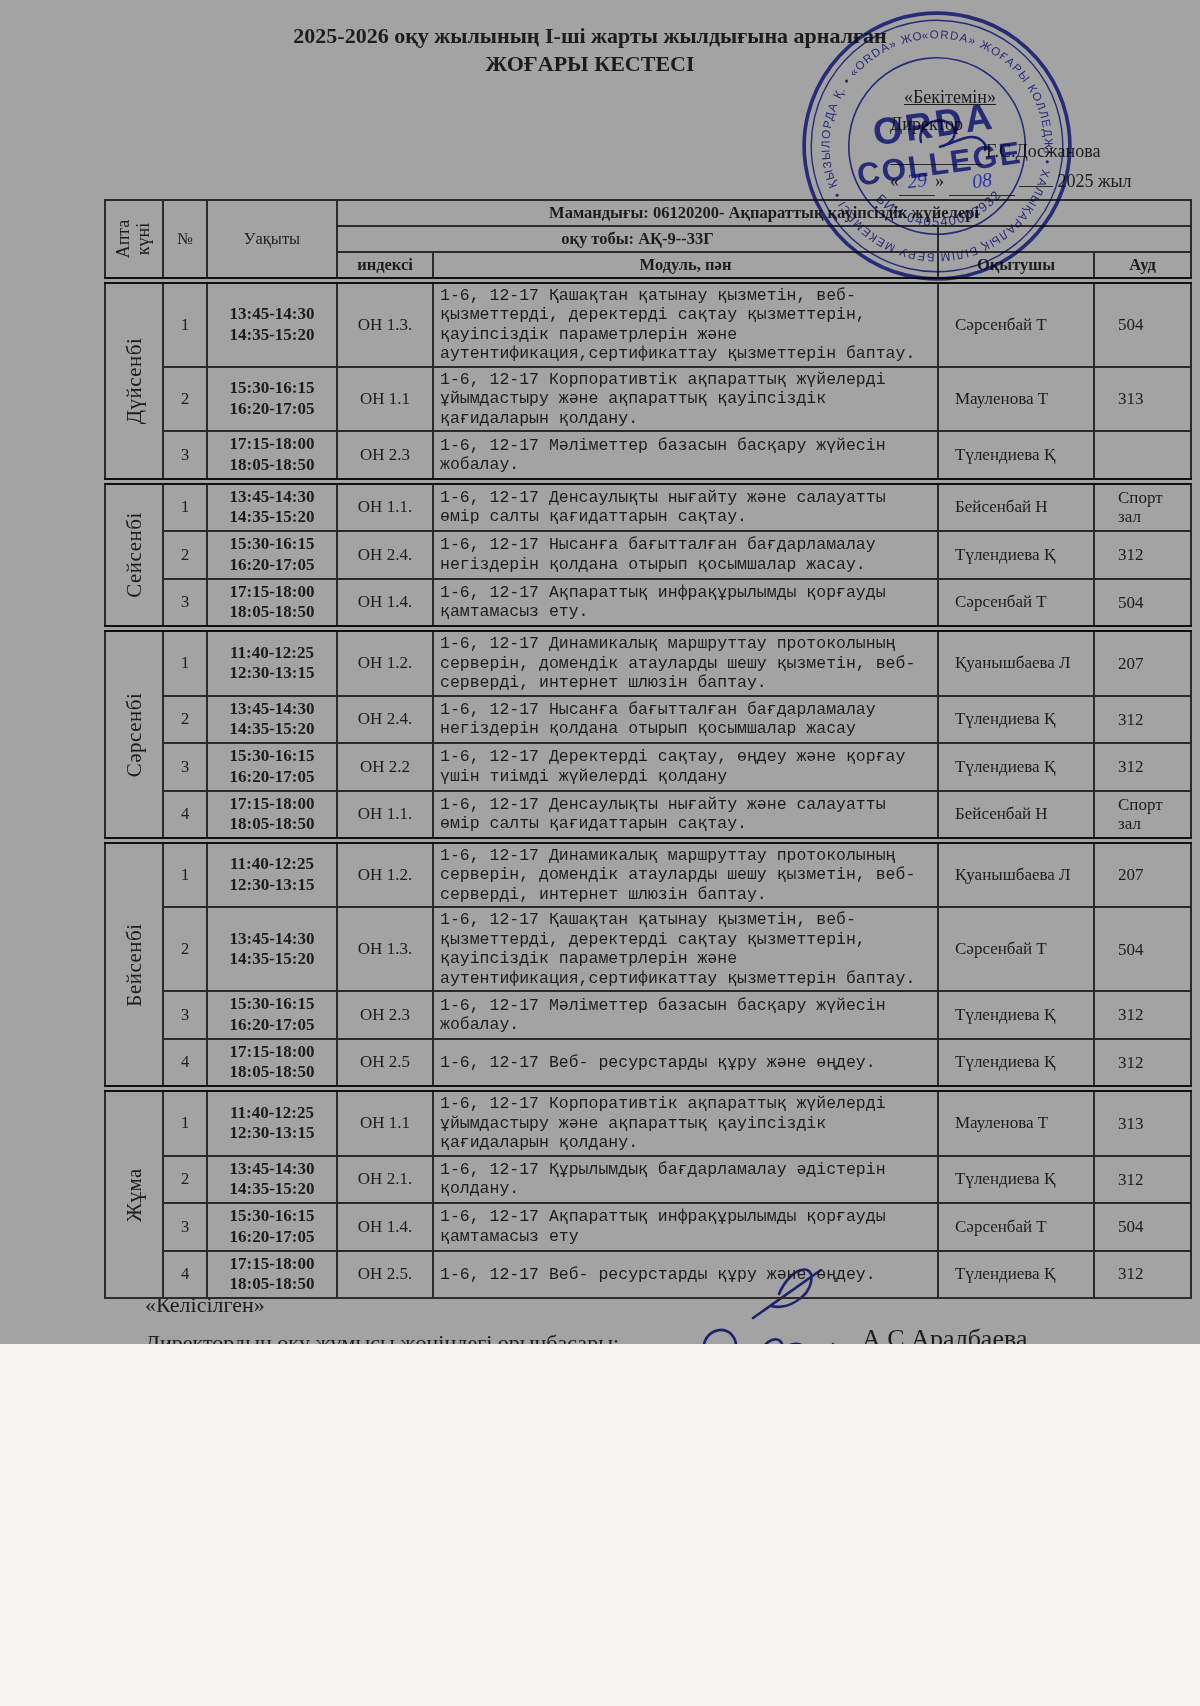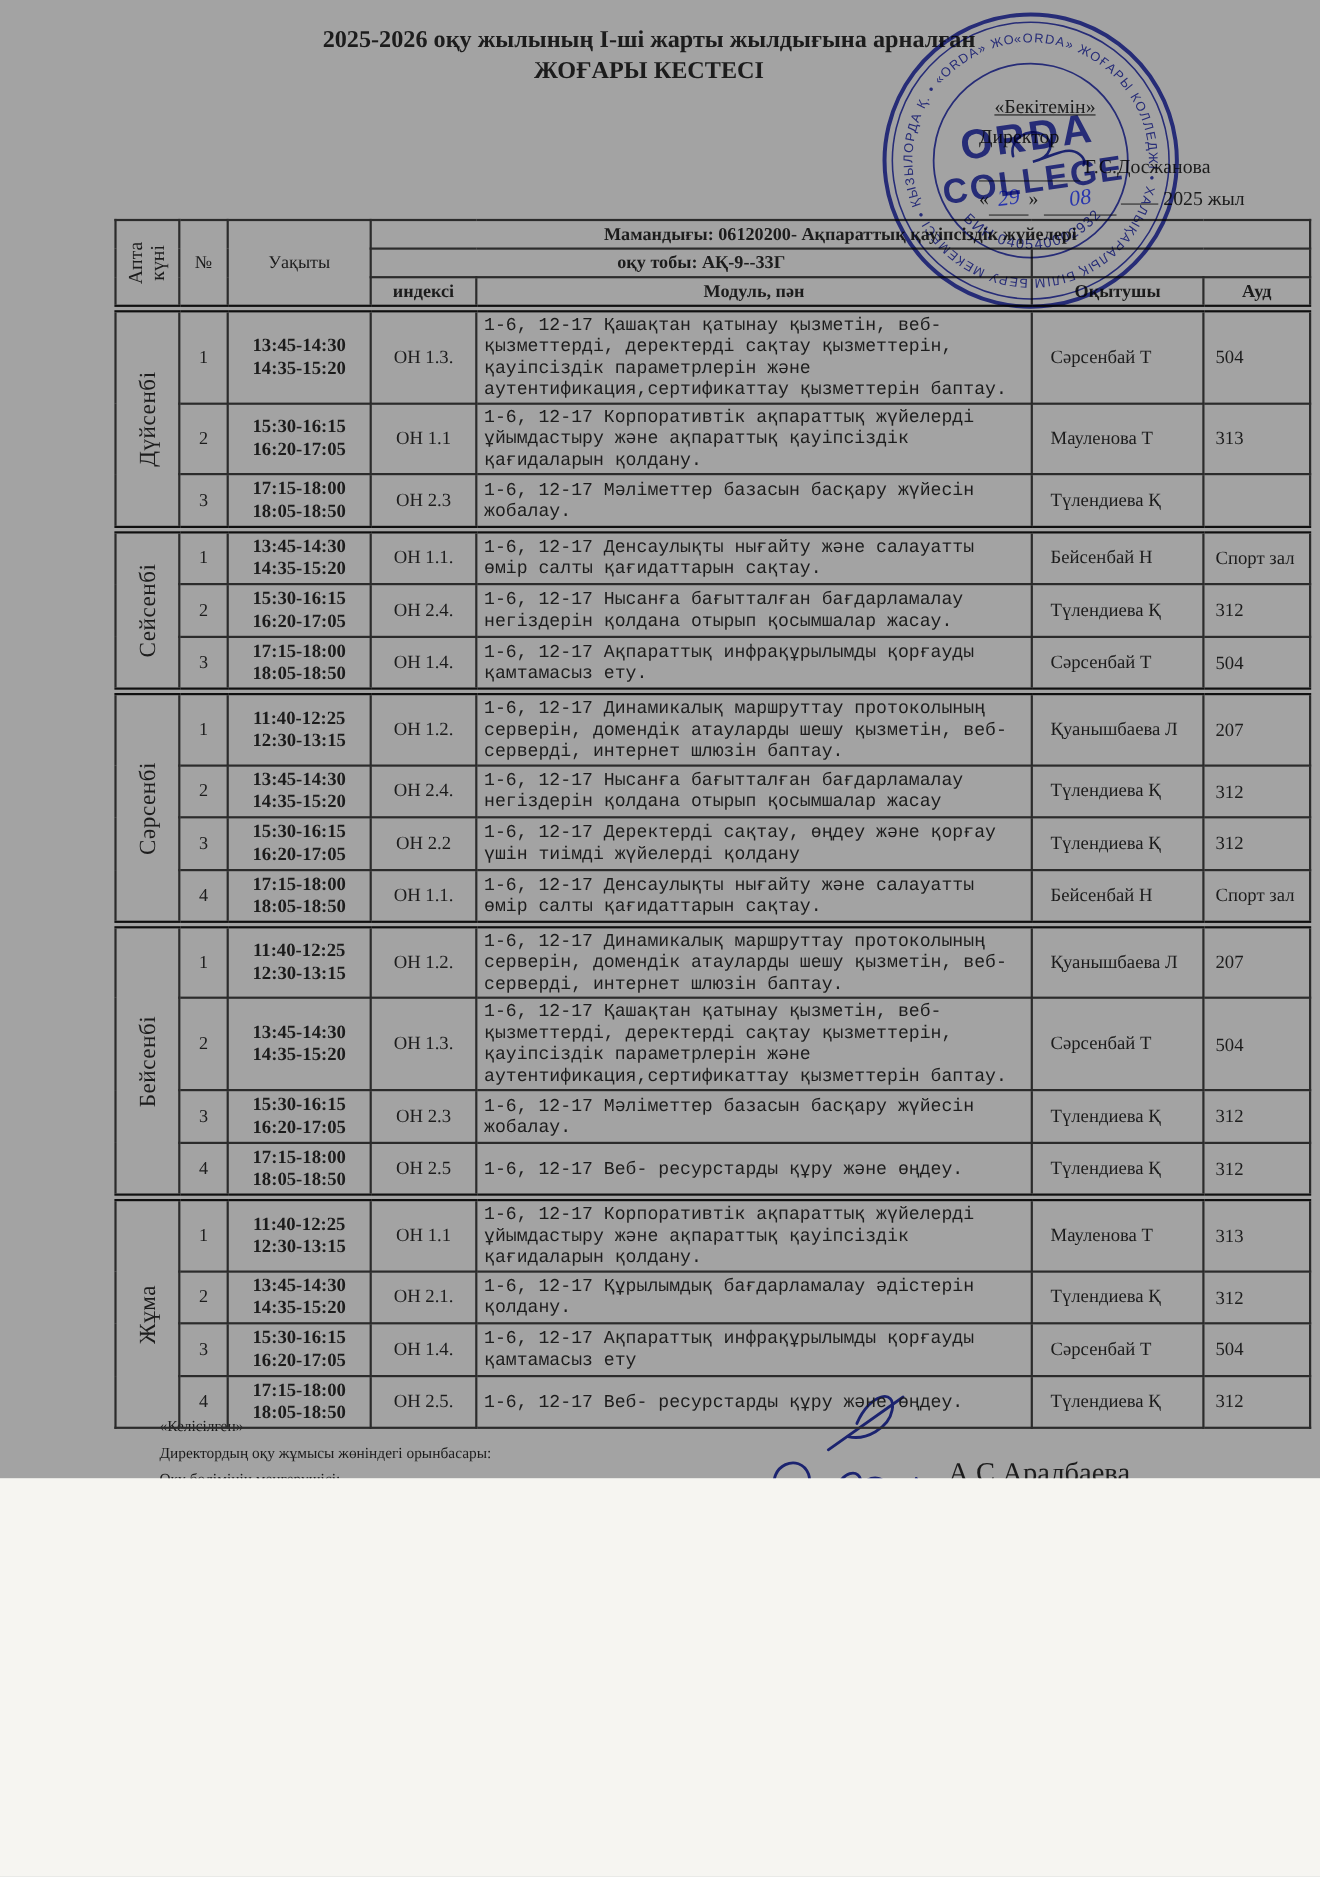--- a/index.html
+++ b/index.html
@@ -39,25 +39,25 @@
   .timeh{font-size:20px;}
   .day-head,.day-cell{position:relative;}
   .rot{position:absolute;top:50%;left:50%;transform:translate(-50%,-50%) rotate(-90deg);white-space:nowrap;}
   .rot-wrap{white-space:normal;width:62px;text-align:center;line-height:1.1;font-size:18px;}
   .day-label{font-size:21px;letter-spacing:.5px;}
   td.num{text-align:center;}
   td.time{text-align:center;font-weight:bold;font-size:17px;line-height:1.22;white-space:nowrap;}
   td.idx{text-align:center;font-size:17px;}
   td.mod{text-align:left;line-height:1.18;font-size:16.5px;font-family:Liberation Mono, monospace;}
   td.tch{text-align:left;font-size:17px;padding-left:16px;}
-  td.room{text-align:left;font-size:17px;padding-left:10px;line-height:1.15;}
+  td.room{text-align:left;font-size:17px;padding-left:23px;line-height:1.15;}
   tbody.band tr:first-child td{border-top:7px double #101010;}
 
   
-  .footer{position:absolute;left:145px;top:1286px;width:700px;font-size:14px;line-height:1.72;}
+  .footer{position:absolute;left:145px;top:1286px;width:700px;font-size:22px;line-height:1.72;}
   .names{position:absolute;left:862px;top:1316px;font-size:26px;line-height:1.78;}
   .foot-sig{position:absolute;left:683px;top:1254px;width:190px;height:142px;
             color:var(--pen-blue,#2936ae);mix-blend-mode:multiply;}
 </style>
 </head>
 <body>
 
 <div class="page">
 
   <div class="title">

